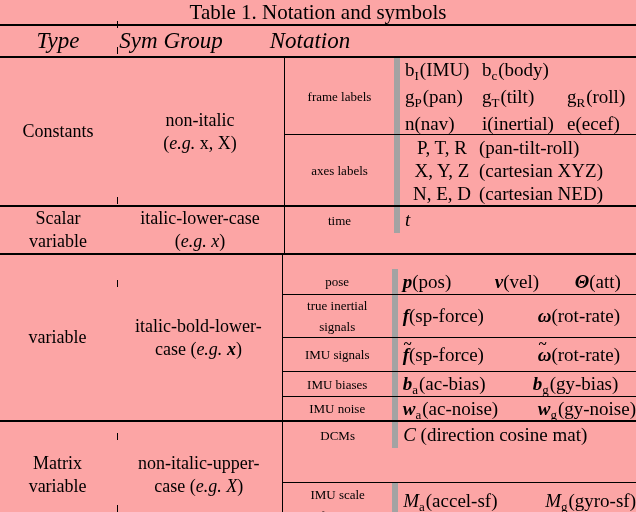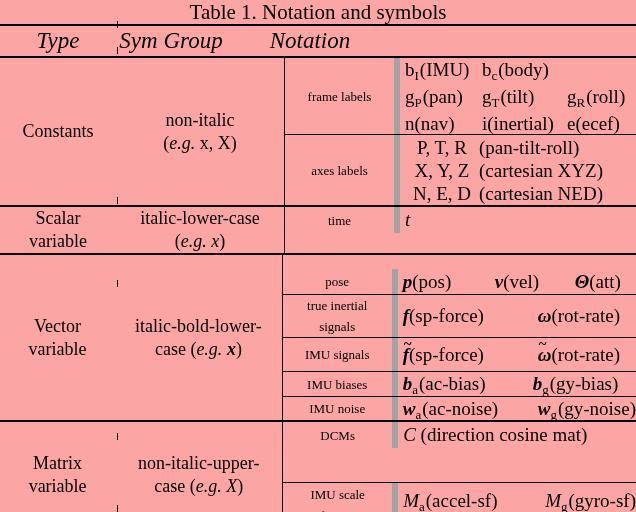--- a/index.html
+++ b/index.html
@@ -147,21 +147,20 @@
                 <div>time</div>
               </div>
               <div class="gsyms">
                 <div class="sline"><span class="si"><span class="it">t</span></span></div>
               </div>
             </div>
           </div>
         </div>
         <div class="sec">
           <div class="type-cell">
-            <div>Vector</div>
             <div>variable</div>
           </div>
           <div class="not-cell">
             <div><span>italic-bold-lower-</span></div>
             <div><span>case (</span><span class="it">e.g.</span><span> </span><span class="bi">x</span><span>)</span></div>
           </div>
           <div class="groups">
             <div class="grp" data-gid="pose">
               <div class="gname">
                 <div>pose</div>

